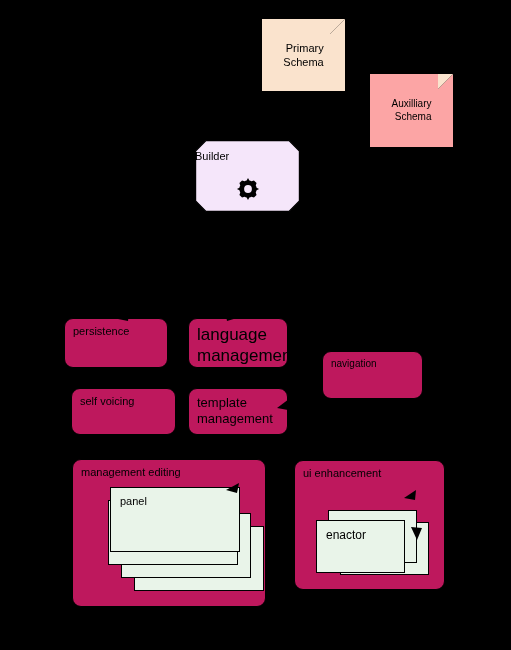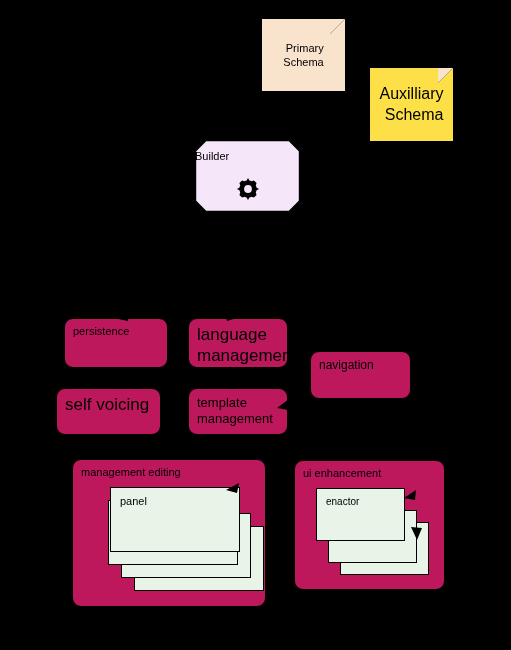--- a/index.html
+++ b/index.html
@@ -158,21 +158,21 @@
   </svg>
 
 
   <div class="note" style="left:261px; top:18px; width:85px; height:74px; background:#fae3cd; font-size:11px;">
     <span class="note-text">Primary
 Schema</span>
     <span class="fold" style="border-left:16px solid #000000; border-bottom:16px solid transparent;"></span>
     <span class="fold" style="top:0px; right:0px; border-left:15px solid #fae3cd; border-bottom:15px solid transparent;"></span>
   </div>
 
-  <div class="note" style="left:369px; top:67px; width:85px; height:75px; background:#fde047; font-size:16px;">
+  <div class="note" style="left:369px; top:73px; width:85px; height:75px; background:#fca5a5; font-size:10px;">
     <span class="note-text">Auxilliary
 Schema</span>
     <span class="fold" style="border-left:16px solid #000000; border-bottom:16px solid transparent;"></span>
     <span class="fold" style="top:0px; right:0px; border-left:15px solid #fae3cd; border-bottom:15px solid transparent;"></span>
   </div>
 
   <div id="builder-node" style="left:195px; top:140px; width:105px; height:72px; font-size:11px;">
     <svg class="oct" viewBox="0 0 105 72" preserveAspectRatio="none">
       <polygon points="11,0.6 94,0.6 104.4,11 104.4,61 94,71.4 11,71.4 0.6,61 0.6,11" fill="#f5e6fa" stroke="#000000" stroke-width="1.2"></polygon>
     </svg>
@@ -187,25 +187,25 @@
 
   <div class="rbox" style="left:64px; top:318px; width:104px; height:50px; font-size:11px;">
     <span class="lbl">persistence</span>
   </div>
 
   <div class="rbox" style="left:188px; top:318px; width:100px; height:50px; font-size:17px;">
     <span class="lbl">language
 management</span>
   </div>
 
-  <div class="rbox" style="left:310px; top:351px; width:101px; height:48px; font-size:12px;text-decoration:underline;">
+  <div class="rbox" style="left:322px; top:351px; width:101px; height:48px; font-size:10px;text-decoration:underline;">
     <span class="lbl">navigation</span>
   </div>
 
-  <div class="rbox" style="left:56px; top:388px; width:105px; height:47px; font-size:17px;">
+  <div class="rbox" style="left:71px; top:388px; width:105px; height:47px; font-size:11px;">
     <span class="lbl">self voicing</span>
   </div>
 
   <div class="rbox" style="left:188px; top:388px; width:100px; height:47px; font-size:13px;">
     <span class="lbl">template
 management</span>
   </div>
 
   <div class="rbox" style="left:72px; top:459px; width:194px; height:148px; font-size:11px;">
     <span class="lbl">management editing</span>
@@ -217,21 +217,21 @@
   <div class="srect" style="left:110px; top:487px; width:130px; height:65px; font-size:11px;">
     <span class="lbl">panel</span>
   </div>
 
   <div class="rbox" style="left:294px; top:460px; width:151px; height:130px; font-size:11px;">
     <span class="lbl">ui enhancement</span>
   </div>
 
   <div class="srect" style="left:340px; top:522px; width:89px; height:53px;"></div>
   <div class="srect" style="left:328px; top:510px; width:89px; height:53px;"></div>
-  <div class="srect" style="left:316px; top:488px; width:89px; height:53px; font-size:10px;">
+  <div class="srect" style="left:316px; top:520px; width:89px; height:53px; font-size:12px;">
     <span class="lbl">enactor</span>
   </div>
 
   <svg class="svg-layer" viewBox="0 0 511 650">
     <g fill="#000000">
       <path d="M129,311 L118,319 L128,321 z"></path>
       <path d="M225,310 L237,318 L227,321 z"></path>
       <path d="M76,379 L86,387 L76,389 z"></path>
       <path d="M71,450 L81,458 L71,460 z"></path>
       <path d="M345,340 L352,352 L356,342 z"></path>

